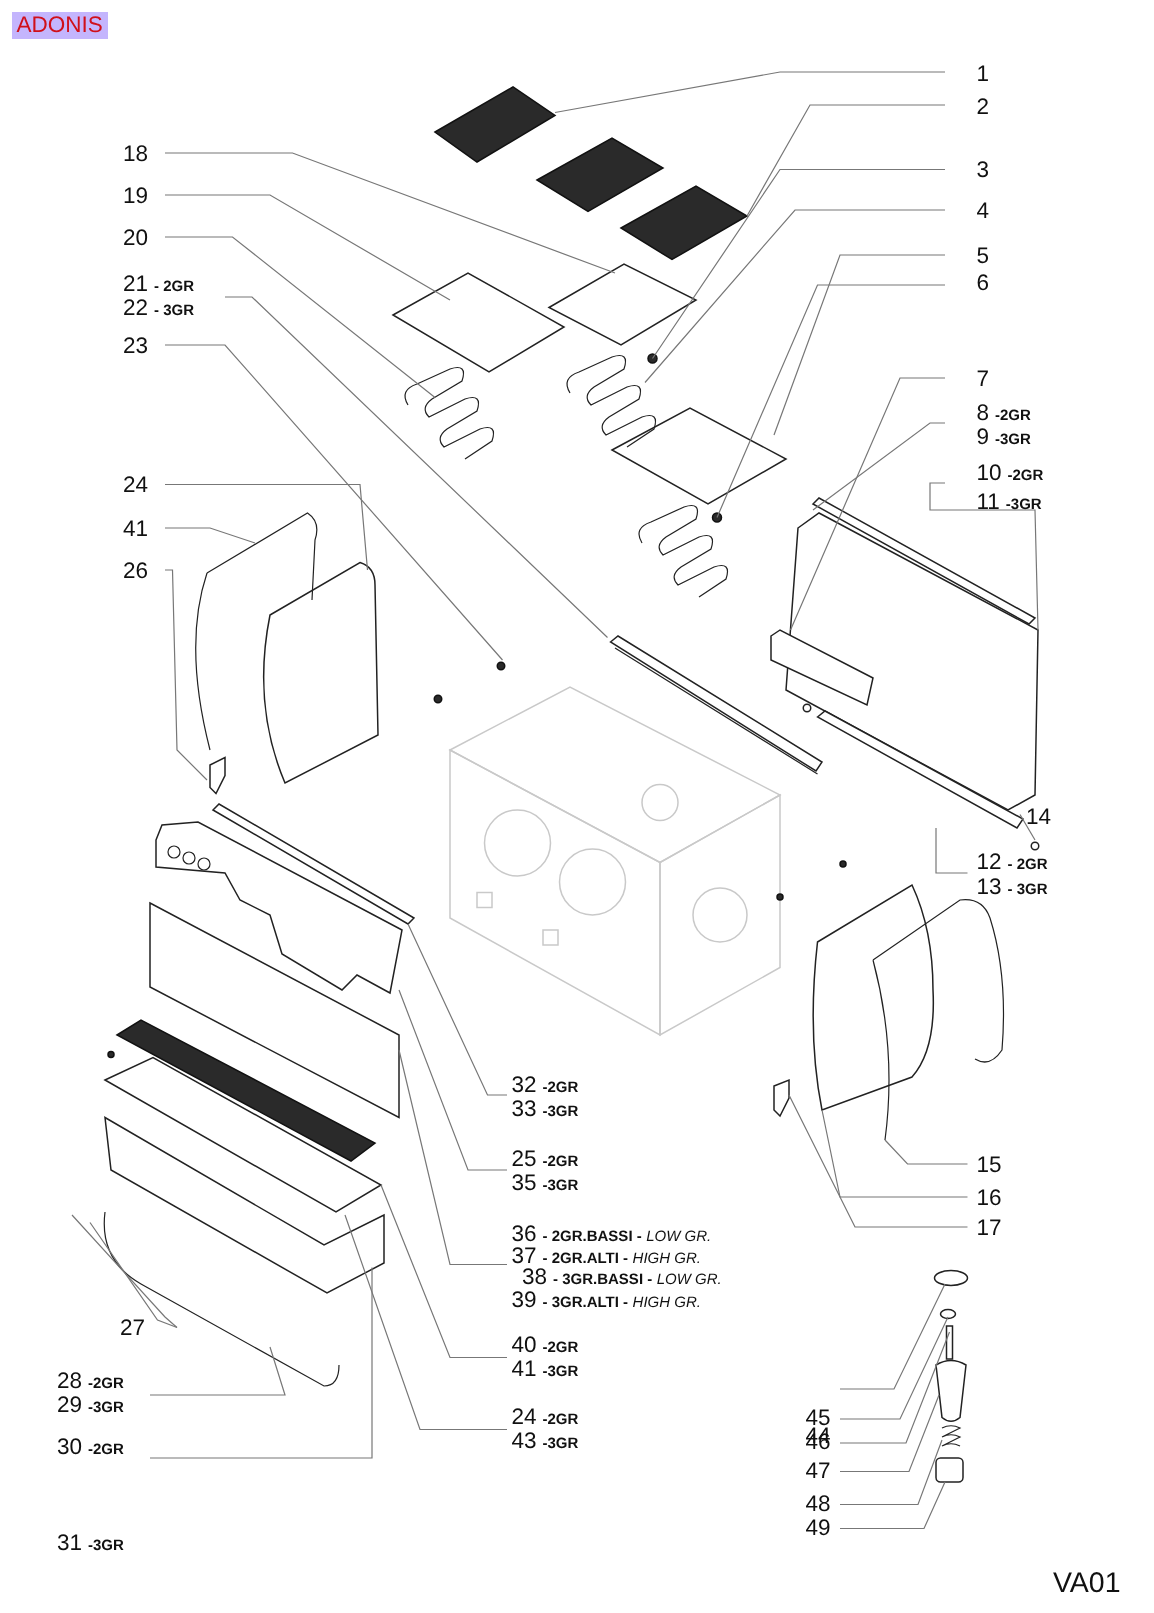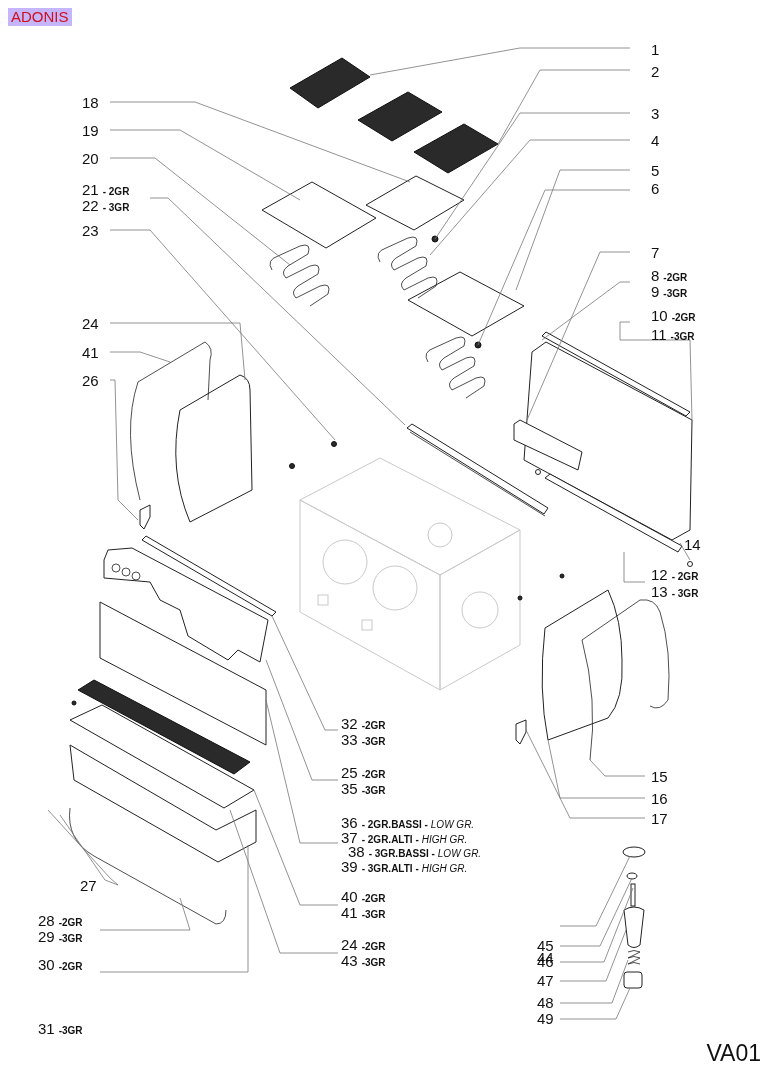--- a/index.html
+++ b/index.html
@@ -1,18 +1,18 @@
 <!DOCTYPE html>
 <html><head>
 <meta charset="utf-8">
 <style>
   html,body{margin:0;padding:0;background:#fff;}
   body{width:769px;height:1075px;position:relative;overflow:hidden;font-family:"Liberation Sans",sans-serif;color:#111;}
   #title-badge{position:absolute;left:8px;top:8px;background:#c4b5fd;color:#d0101a;font-size:15px;line-height:18px;padding:0 3px;}
-  #sheet-code{position:absolute;right:8px;bottom:8px;font-size:23px;color:#111;}
+  #sheet-code{position:absolute;right:22px;bottom:8px;font-size:19px;color:#111;}
   #drawing{position:absolute;left:0;top:0;width:769px;height:1075px;}
   .lbl{position:absolute;font-size:15px;line-height:16px;white-space:nowrap;}
   .lbl .num{font-weight:normal;}
   .lbl .var{font-weight:bold;font-size:10px;margin-left:4px;}
   .lbl .sub{font-style:italic;font-size:10px;margin-left:3px;}
   .lead{fill:none;stroke:#777;stroke-width:0.8;}
   .part{fill:#fff;stroke:#222;stroke-width:1;}
   .partd{fill:#2a2a2a;stroke:#111;stroke-width:1;}
   .ghost{fill:none;stroke:#c9c9c9;stroke-width:1;}
   .thin{fill:none;stroke:#222;stroke-width:0.8;}

